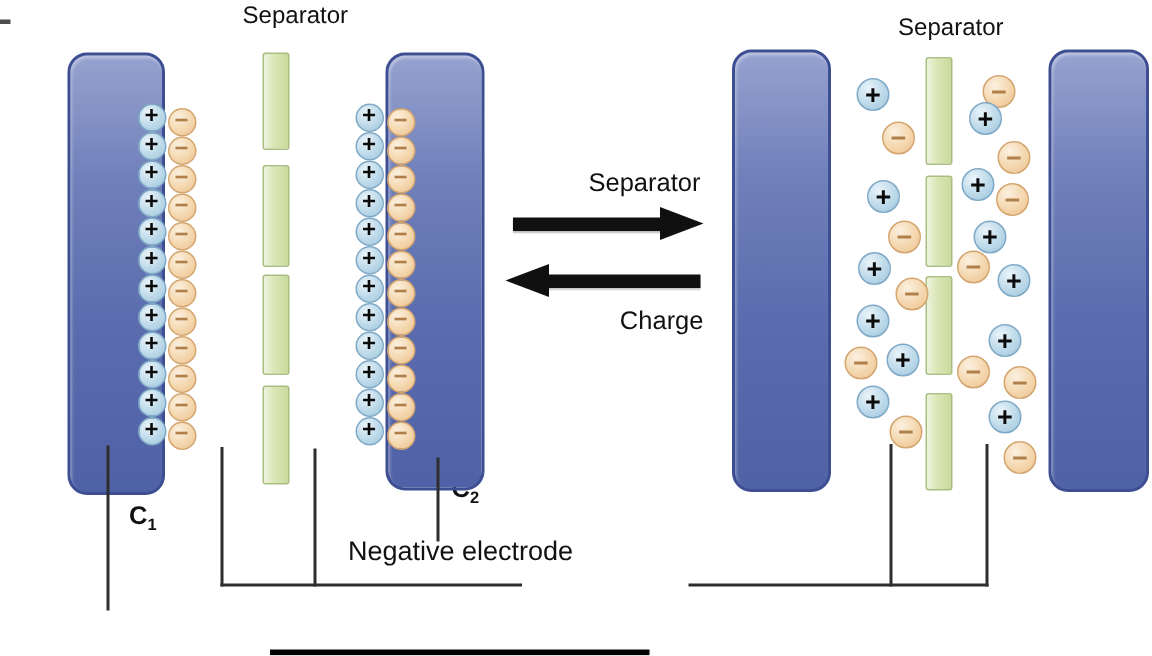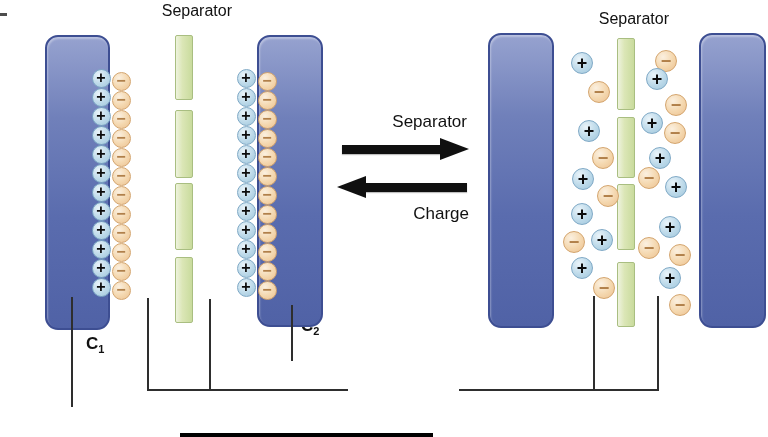--- a/index.html
+++ b/index.html
@@ -38,20 +38,21 @@
   <div class="label fs16 center" style="left:577px;top:10px;width:92px;">Separator</div>
 
   <div class="label fs17 center" style="left:352px;top:112px;width:115px;">Separator</div>
 
   <div class="label fs17 center" style="left:357px;top:204px;width:112px;">Charge</div>
 
   <div class="label fs17 bold" style="left:86px;top:334px;"><span>C</span><sub>1</sub></div>
 
   <div class="label fs17 bold" style="left:301px;top:316px;"><span>C</span><sub>2</sub></div>
 
+  <div class="label fs18" style="left:232px;top:357px;">Negative electrode</div>
 
 
 
 <div class="electrode" style="left: 45px; top: 35px; width: 65px; height: 295px;"></div>
     <div class="electrode" style="left: 257px; top: 35px; width: 66px; height: 292px;"></div>
     <div class="electrode" style="left: 488px; top: 33px; width: 66px; height: 295px;"></div>
     <div class="electrode" style="left: 699px; top: 33px; width: 67px; height: 295px;"></div>
     <div class="sep-seg" style="left: 175px; top: 35px; width: 18px; height: 65px;"></div>
     <div class="sep-seg" style="left: 175px; top: 110px; width: 18px; height: 68px;"></div>
     <div class="sep-seg" style="left: 175px; top: 183px; width: 18px; height: 67px;"></div>

